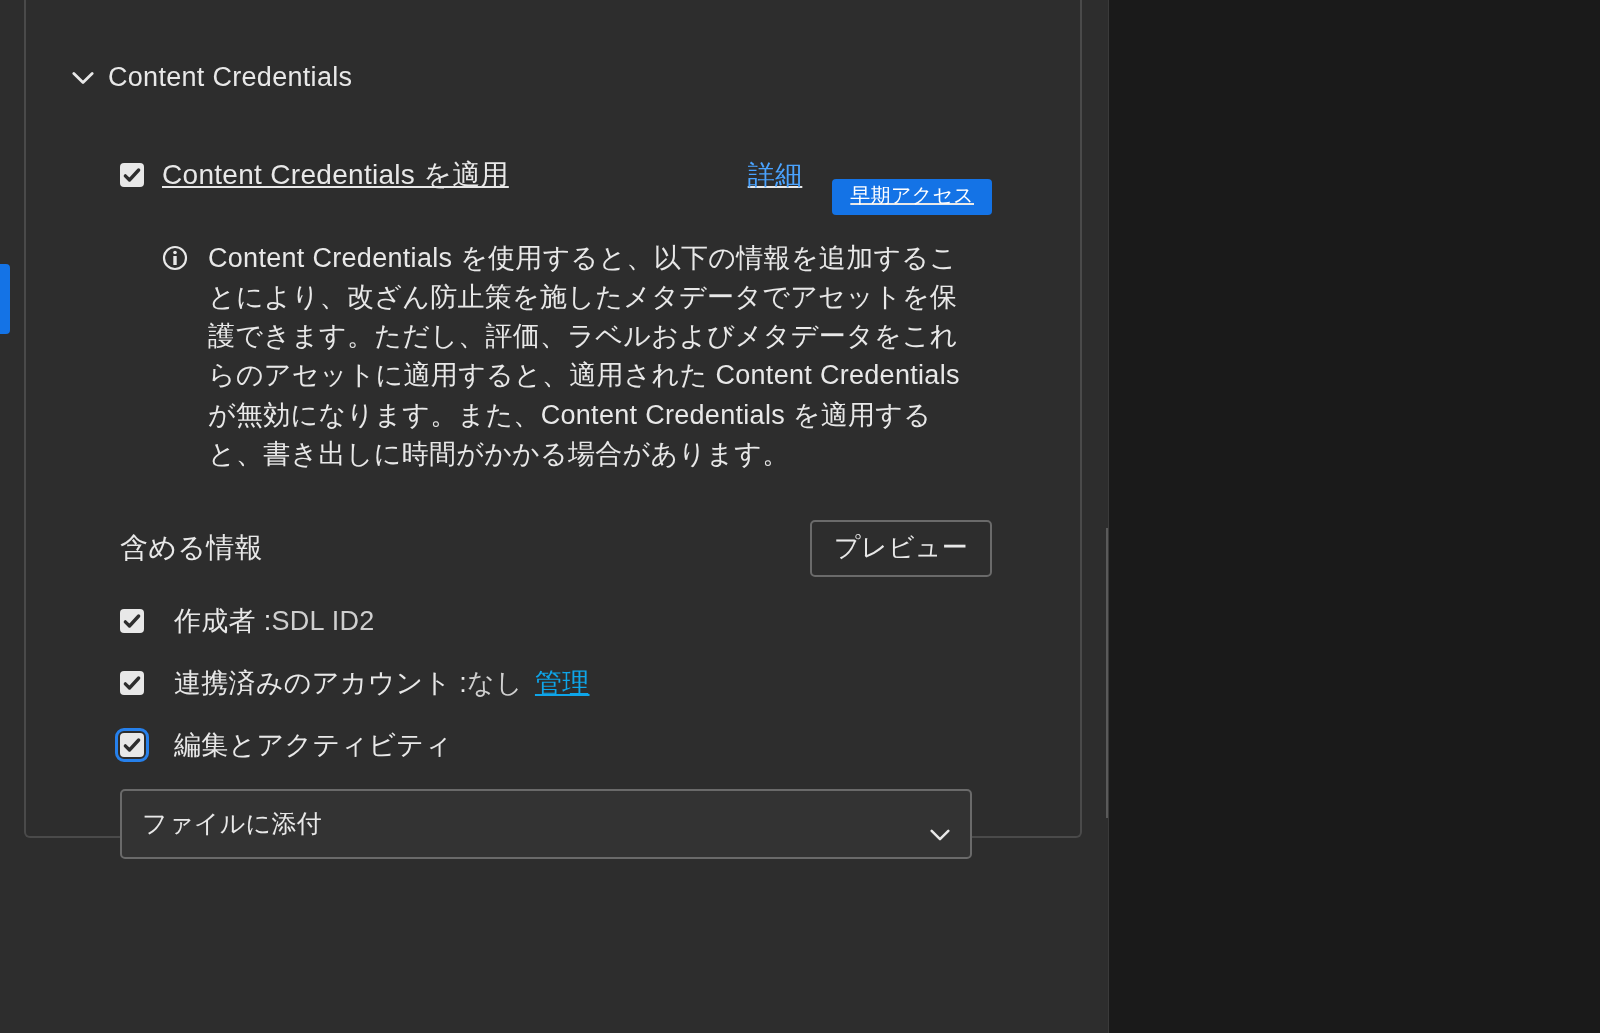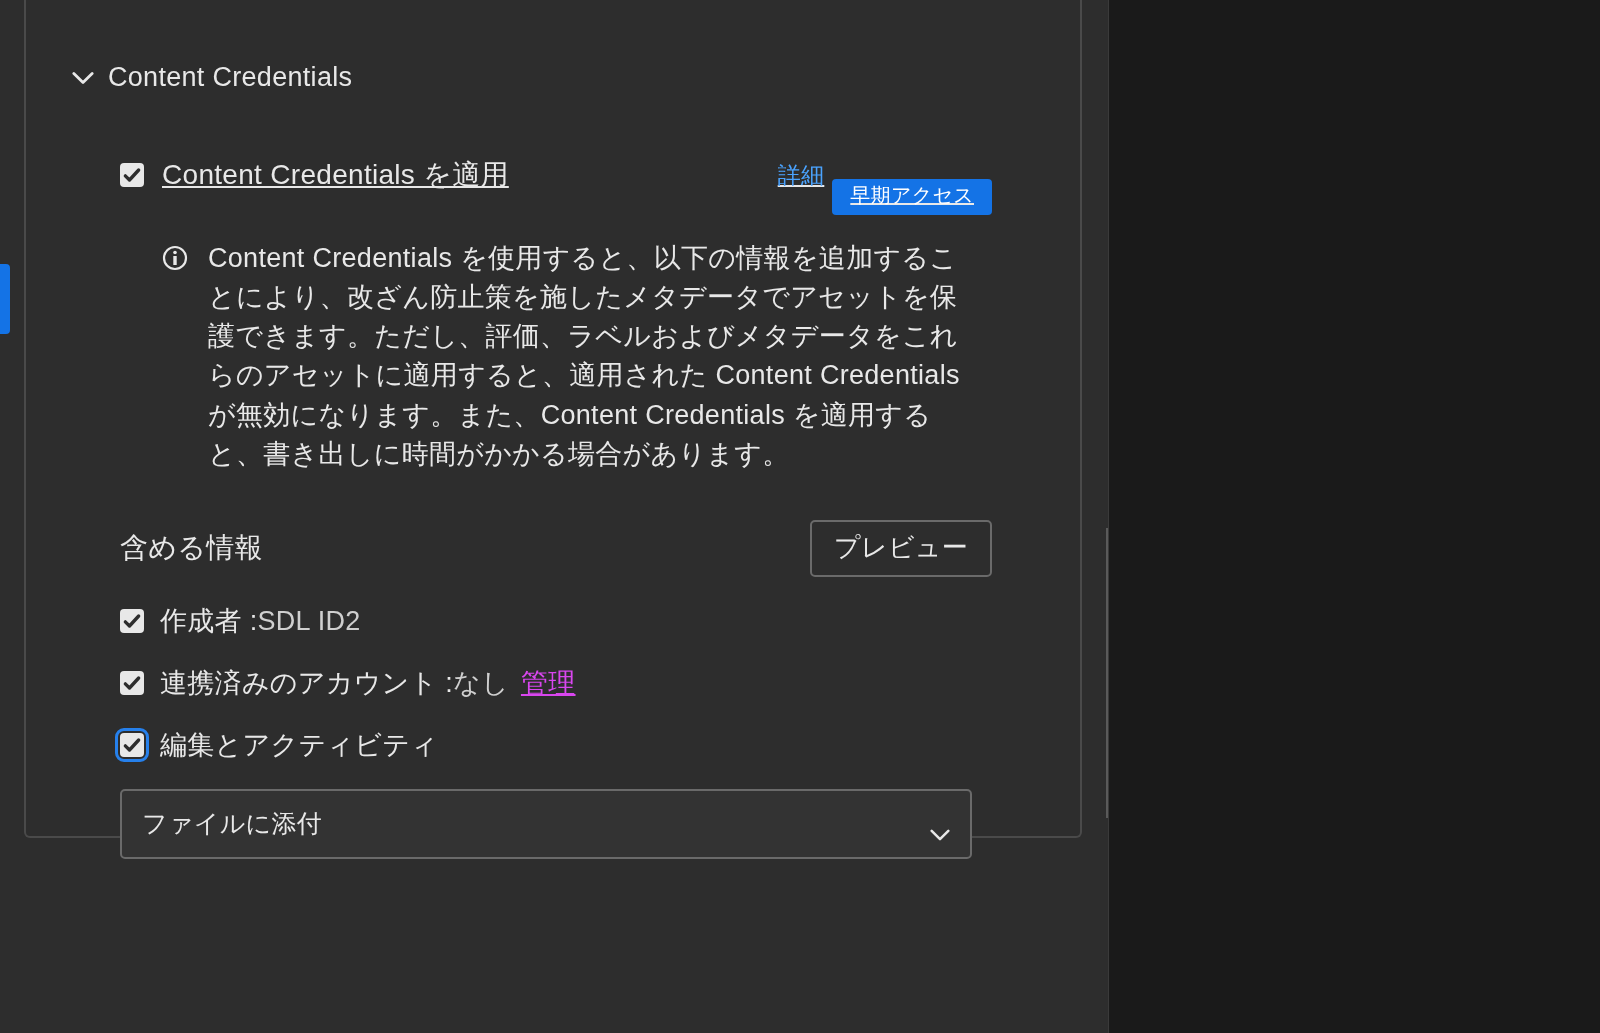--- a/index.html
+++ b/index.html
@@ -130,24 +130,24 @@
 
   .cb-label {
     margin-left: 18px;
     font-size: 28px;
     color: #e8e8e8;
   }
 
   .spacer { flex: 1; }
 
   .link-details {
-    font-size: 23px;
+    font-size: 27px;
     color: #4aa3ff;
     cursor: pointer;
-    margin-right: 8px;
+    margin-right: 30px;
   }
   .badge {
     background: #1473e6;
     color: #ffffff;
     font-size: 20px;
     padding: 6px 18px 10px 18px;
     border-radius: 4px;
     line-height: 1;
     display:inline-block;
     margin-top:44px;
@@ -191,26 +191,26 @@
     font-size: 26px;
     color: #e8e8e8;
     background: transparent;
     cursor: pointer;
   }
 
   
   .cb-row {
     display: flex;
     align-items: center;
-    gap: 16px;
+    gap: 30px;
     margin-bottom: 26px;
     font-size: 27px;
   }
   .cb-text .sub { color: #cfcfcf; }
-  .cb-text .link { color: #d946ef; text-decoration: underline; cursor: pointer; margin-left: 12px; }
+  .cb-text .link { color: #0ea5e9; text-decoration: underline; cursor: pointer; margin-left: 12px; }
 
   
   .save-title {
     font-size: 27px;
     margin-top: 18px;
     margin-bottom: 14px;
   }
   .dropdown {
     width: 852px;
     height: 70px;

